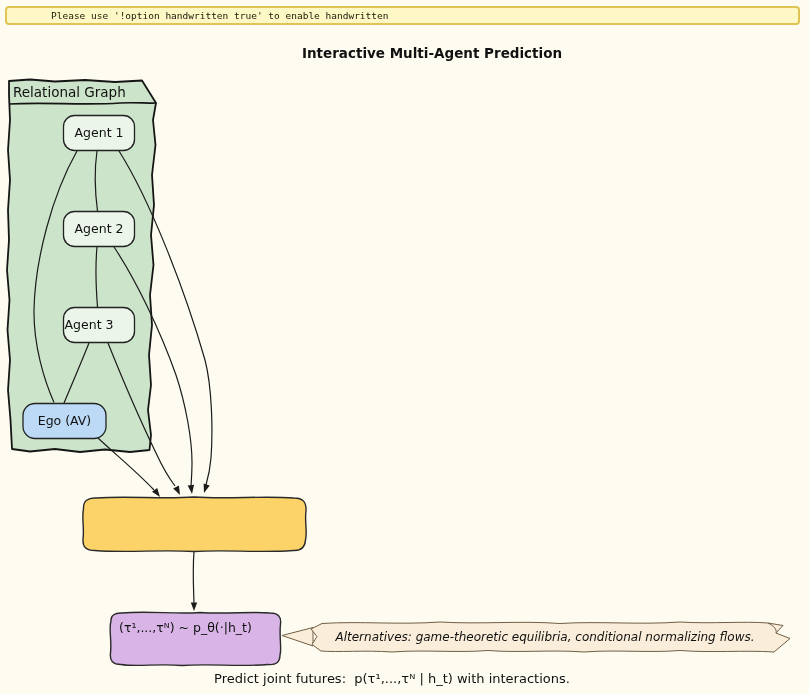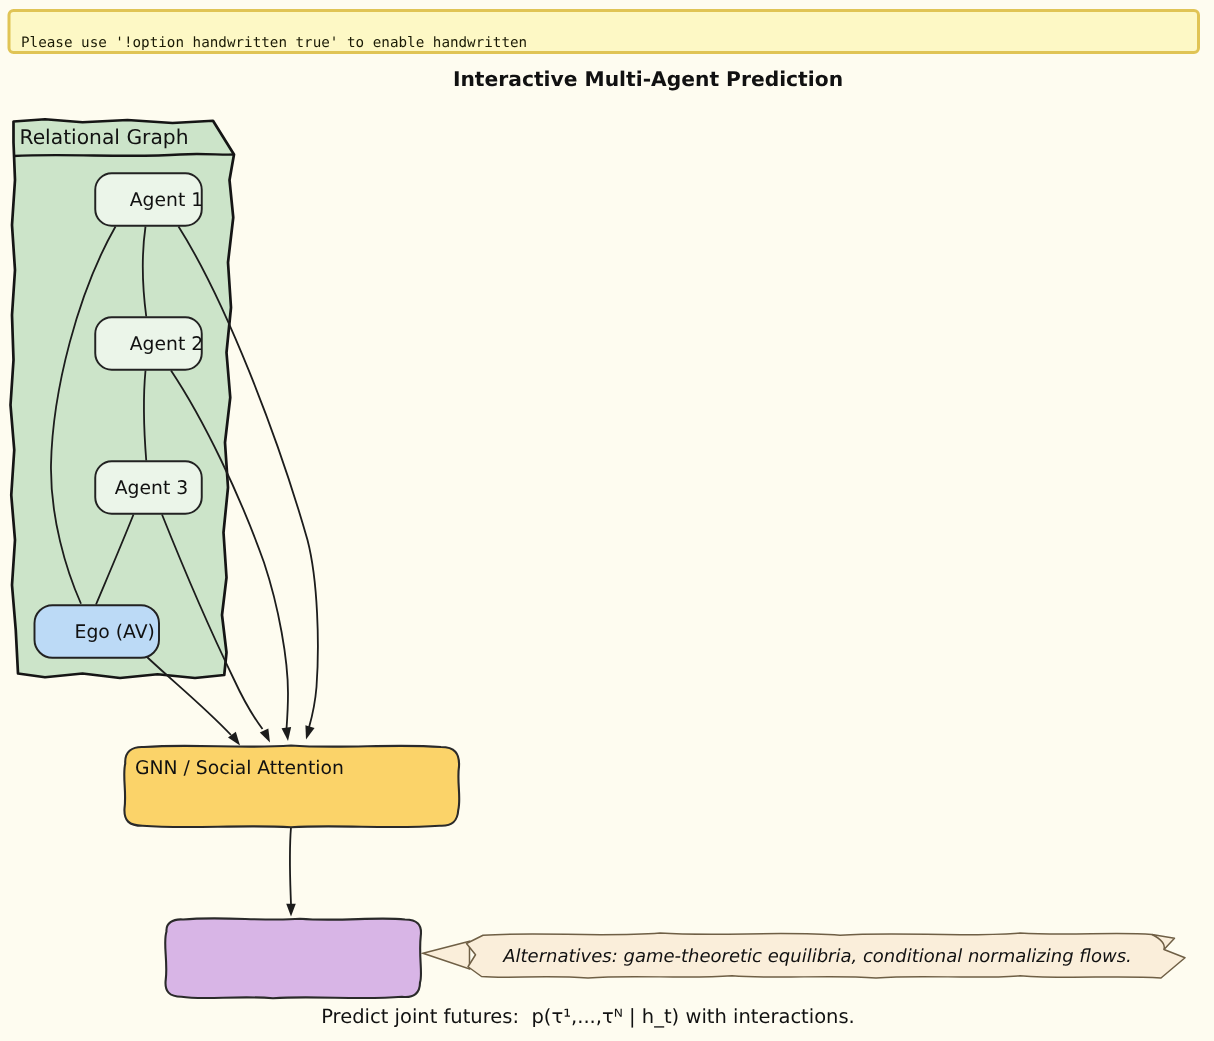--- a/index.html
+++ b/index.html
@@ -1,22 +1,22 @@
 <!DOCTYPE html>
 <html><head>
 <meta charset="utf-8">
 <style>
   html,body{margin:0;padding:0;}
   body{width:809px;height:694px;background:#fefcf0;font-family:"DejaVu Sans","Liberation Sans",sans-serif;color:#111;position:relative;overflow:hidden;}
   .abs{position:absolute;}
-  #banner{left:5px;top:6px;width:795px;height:30px;background:#fdf8c5;border:2px solid #e0c455;border-radius:4px;display:flex;align-items:flex-end;box-sizing:border-box;}
+  #banner{left:5px;top:6px;width:795px;height:19px;background:#fdf8c5;border:2px solid #e0c455;border-radius:4px;display:flex;align-items:center;box-sizing:border-box;padding-left:37px;}
   #banner .txt{font-family:"DejaVu Sans Mono","Liberation Mono",monospace;font-size:9.5px;padding-left:7px;white-space:pre;color:#1a1a05;}
   #title{left:0;top:45px;width:784px;text-align:center;font-size:13.5px;font-weight:bold;margin-left:40px;}
   #cluster-label{left:13px;top:84px;font-size:13.5px;font-weight:normal;}
-  .node-label{display:flex;align-items:center;justify-content:center;font-size:12.5px;padding-left:12px;}
+  .node-label{display:flex;align-items:center;justify-content:center;font-size:12.5px;}
   #lbl-agent1{left:63px;top:115px;width:72px;height:35px;}
   #lbl-agent2{left:63px;top:211px;width:72px;height:35px;}
   #lbl-agent3{left:63px;top:307px;width:52px;height:35px;}
   #lbl-ego{left:23px;top:403px;width:83px;height:35px;text-align:right;}
   #lbl-gnn{left:90px;top:503px;font-size:12.5px;line-height:18px;}
   #lbl-decoder{left:119px;top:618px;font-size:12.5px;line-height:19px;}
   #lbl-callout{left:316px;top:622px;width:458px;height:30px;display:flex;align-items:center;justify-content:center;font-size:12px;white-space:pre;font-style:italic;}
   #caption{left:0;top:671px;width:784px;text-align:center;font-size:13px;white-space:pre;}
   svg{position:absolute;left:0;top:0;}
 </style>
@@ -85,21 +85,21 @@
 <div id="title" class="abs">Interactive Multi-Agent Prediction</div>
 
 <div id="cluster-label" class="abs">Relational Graph</div>
 
 <div id="lbl-agent1" class="abs node-label">Agent 1</div>
 <div id="lbl-agent2" class="abs node-label">Agent 2</div>
 <div id="lbl-agent3" class="abs node-label">Agent 3</div>
 <div id="lbl-ego" class="abs node-label">Ego (AV)</div>
 
 <div id="lbl-gnn" class="abs">
-  <div>GNN / Social Attention</div>
 </div>
 
 <div id="lbl-decoder" class="abs">
+  <div>(τ¹,...,τᴺ) ~ p_θ(·|h_t)</div>
 </div>
 
 <div id="lbl-callout" class="abs">Alternatives: game-theoretic equilibria, conditional normalizing flows.</div>
 
 <div id="caption" class="abs">Predict joint futures:  p(τ¹,...,τᴺ | h_t) with interactions.</div>
 
 </body></html>

